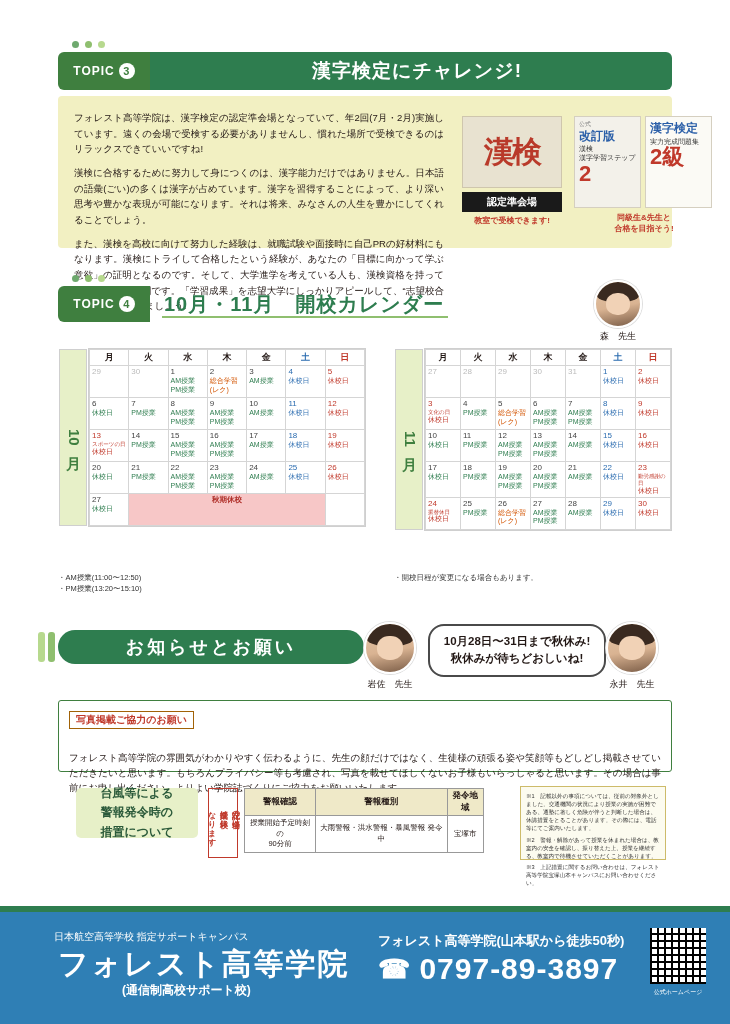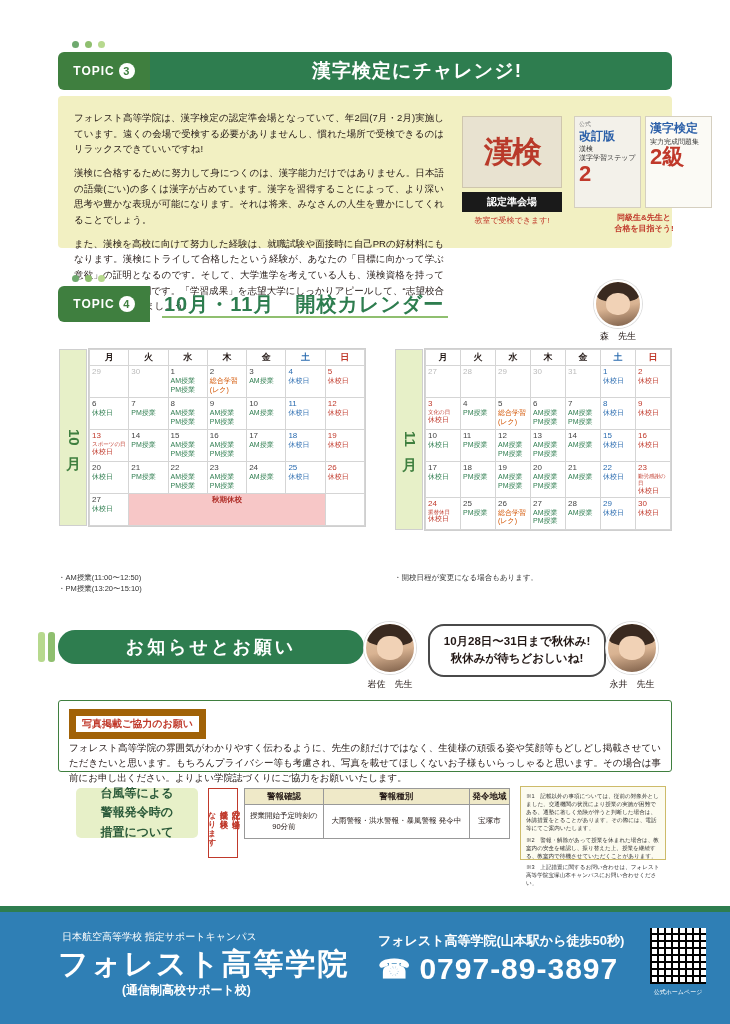--- a/index.html
+++ b/index.html
@@ -58,21 +58,21 @@
   }
   .kanken-box {
     width:100px; height:72px; background:#e8e2d0; border:1px solid #cfc6ad;
     display:flex; align-items:center; justify-content:center;
     color:#b93a2a; font-size:30px; font-weight:bold; letter-spacing:-2px;
   }
   .kanken-label {
     margin-top:4px; background:#1a1a1a; color:#fff; font-size:10px;
     text-align:center; padding:3px 0; font-weight:bold;
   }
-  .kanken-sub { margin-top:3px; font-size:8px; color:#c0392b; text-align:center; font-weight:normal; }
+  .kanken-sub { margin-top:3px; font-size:8px; color:#c0392b; text-align:center; font-weight:bold; }
 
   .books {
     position:absolute; top:20px; left:516px; width:140px;
   }
   .book-row { display:flex; gap:4px; }
   .book {
     width:67px; height:92px; border:1px solid #d5cfc0; background:#fff;
     position:relative; font-size:7px; color:#333; padding:4px;
     line-height:1.3; overflow:hidden;
   }
@@ -165,43 +165,43 @@
   #avatar-iwasa { left:364px; top:622px; width:52px; height:52px; }
   #name-iwasa { left:360px; top:678px; }
   #avatar-nagai { left:606px; top:622px; width:52px; height:52px; }
   #name-nagai { left:602px; top:678px; }
 
   #photo-box {
     position:absolute; left:58px; top:700px; width:614px; height:72px;
     border:1px solid #3f7f3f; border-radius:3px; padding:8px 10px;
   }
   #photo-title {
-    display:inline-block; border:7px solid #a16207; color:#c0392b;
-    font-size:10px; font-weight:bold; padding:1px 6px; margin-bottom:1px;text-align:center;
+    display:inline-block; border:1px solid #a16207; color:#c0392b;
+    font-size:10px; font-weight:bold; padding:1px 6px; margin-bottom:21px;text-align:center;
   }
   #photo-text { font-size:9.5px; line-height:1.6; text-align:justify; }
 
   
   #typhoon {
     position:absolute; left:58px; top:782px; width:614px; height:90px;
   }
   #typhoon-left {
     position:absolute; left:18px; top:6px; width:122px; height:50px;
     background:#e7f0c8; border-radius:5px;
     display:flex; align-items:center; justify-content:center;
     font-size:12px; font-weight:bold; color:#2b5a3a; line-height:1.6; text-align:center;
   }
   #typhoon-vert {
     position:absolute; left:150px; top:6px; width:30px; height:70px;
     border:1px solid #c0392b; color:#c0392b; font-size:8px; font-weight:bold;
     writing-mode:vertical-rl; display:flex; align-items:center; justify-content:center;
     line-height:1.5; padding:2px;
   }
   table#typhoon-table {
-    position:absolute; left:186px; top:6px; width:266px;
+    position:absolute; left:186px; top:6px; width:240px;
     border-collapse:collapse; font-size:8px;
   }
   #typhoon-table th {
     border:1px solid #999; background:#efe9c8; font-weight:bold; height:16px; font-size:8.5px;
   }
   #typhoon-table td {
     border:1px solid #999; height:34px; text-align:center; padding:2px; line-height:1.4; font-size:7.5px;
   }
   #typhoon-notes {
     position:absolute; left:462px; top:4px; width:146px; height:74px;
@@ -211,21 +211,21 @@
   #typhoon-notes p { margin:0 0 3px 0; }
 
   
   #footer {
     position:absolute; left:0; bottom:0; width:730px; height:118px;
     background:#2f7fb5;
   }
   #footer:before {
     content:""; position:absolute; left:0; top:0; width:730px; height:6px; background:#2e7d4f;
   }
-  #footer-sub { position:absolute; left:62px; top:24px; color:#fff; font-size:10px; }
+  #footer-sub { position:absolute; left:54px; top:24px; color:#fff; font-size:10px; }
   #footer-logo { position:absolute; left:58px; top:38px; color:#fff; font-size:30px; font-weight:bold; letter-spacing:2px; }
   #footer-logo-sub { position:absolute; left:122px; top:76px; color:#fff; font-size:12px; font-weight:bold; }
   #footer-campus { position:absolute; left:378px; top:26px; color:#fff; font-size:13px; font-weight:bold; }
   #footer-tel { position:absolute; left:378px; top:46px; color:#fff; font-size:30px; font-weight:bold; letter-spacing:1px; display:flex; align-items:center; gap:8px;}
   .tel-icon { font-size:26px; }
   #qr {
     position:absolute; right:24px; top:22px; width:56px; height:56px; background:#fff;
     background-image:
       linear-gradient(90deg,#000 2px, transparent 2px),
       linear-gradient(0deg,#000 2px, transparent 2px);

